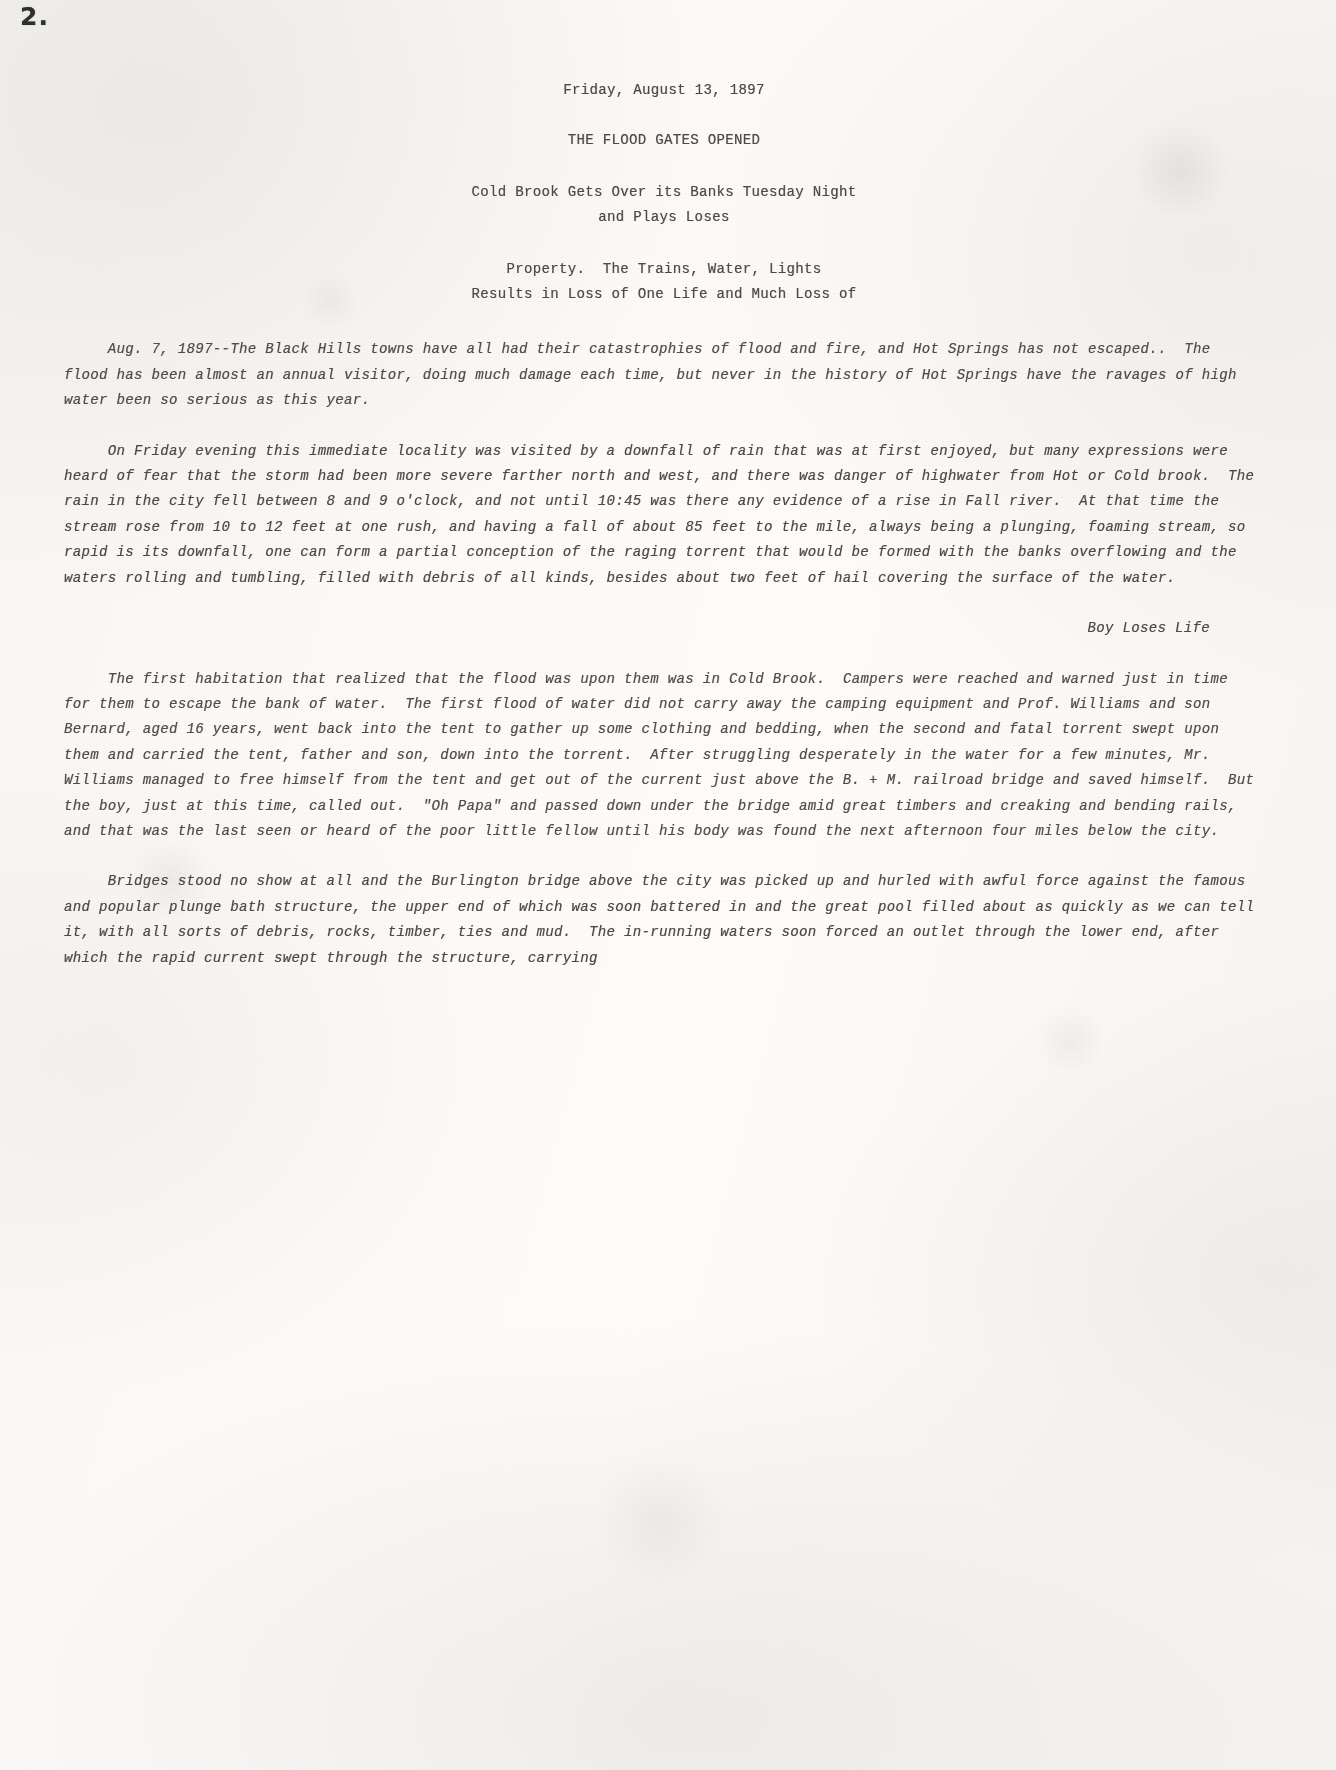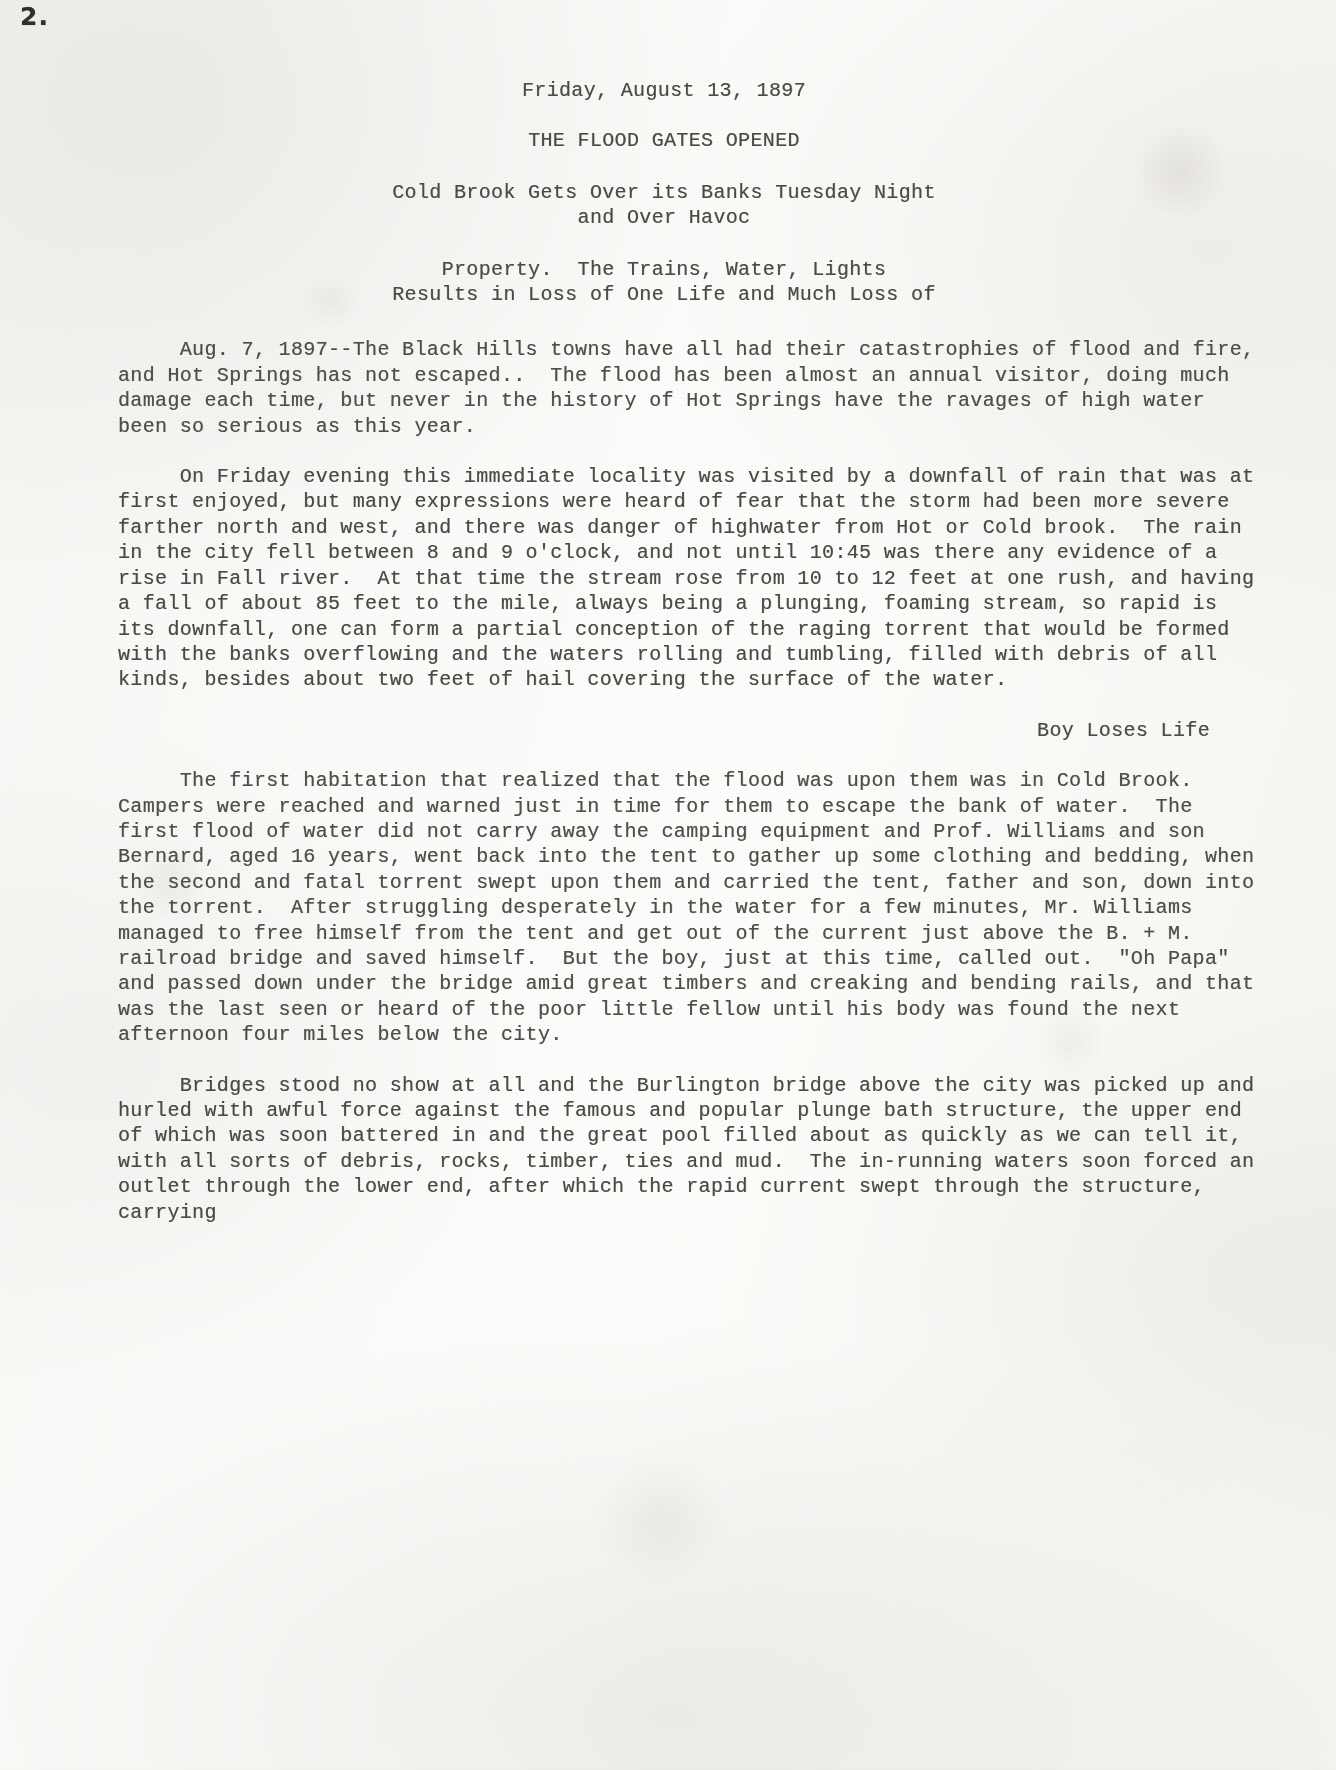--- a/index.html
+++ b/index.html
@@ -68,42 +68,43 @@
     text-shadow: 0 0 1px rgba(60,60,58,0.5);
   }
 
   
   .typed {
     position: absolute;
     left: 0;
     top: 0;
     width: 1328px;
     color: #4b4a47;
-    font-size: 20px;
+    font-size: 14px;
     line-height: 25.4px;
     letter-spacing: 0.35px;
     text-shadow:
       0.4px 0 0 rgba(90,89,86,0.35),
       -0.3px 0.3px 0 rgba(110,109,105,0.25);
   }
 
   .head-block {
     margin-top: 78px;
     text-align: center;
   }
   .head-line {
     white-space: pre;
   }
   .gap-sm { height: 25px; }
   .gap-md { height: 26px; }
 
   .body-block {
     margin-top: 30px;
-    padding-left: 118px;
+    padding-left: 64px;
     padding-right: 70px;
+    font-style: italic;
   }
   .para {
     white-space: pre-wrap;
     margin: 0 0 25px 0;
   }
   .section-head {
     text-align: right;
     margin: 0 0 25px 0;
     padding-right: 48px;
     white-space: pre;
@@ -130,21 +131,21 @@
     <div class="head-block">
       <div class="head-line">Friday, August 13, 1897</div>
 
       <div class="gap-sm"></div>
 
       <div class="head-line">THE FLOOD GATES OPENED</div>
 
       <div class="gap-md"></div>
 
       <div class="head-line">Cold Brook Gets Over its Banks Tuesday Night</div>
-      <div class="head-line">and Over Havoc</div>
+      <div class="head-line">and Plays Loses</div>
 
       <div class="gap-md"></div>
 
       <div class="head-line">Property.  The Trains, Water, Lights</div>
       <div class="head-line">Results in Loss of One Life and Much Loss of</div>
     </div>
 
     <div class="body-block">
 
       <p class="para">     Aug. 7, 1897--The Black Hills towns have all had their catastrophies of flood and fire, and Hot Springs has not escaped..  The flood has been almost an annual visitor, doing much damage each time, but never in the history of Hot Springs have the ravages of high water been so serious as this year.</p>

